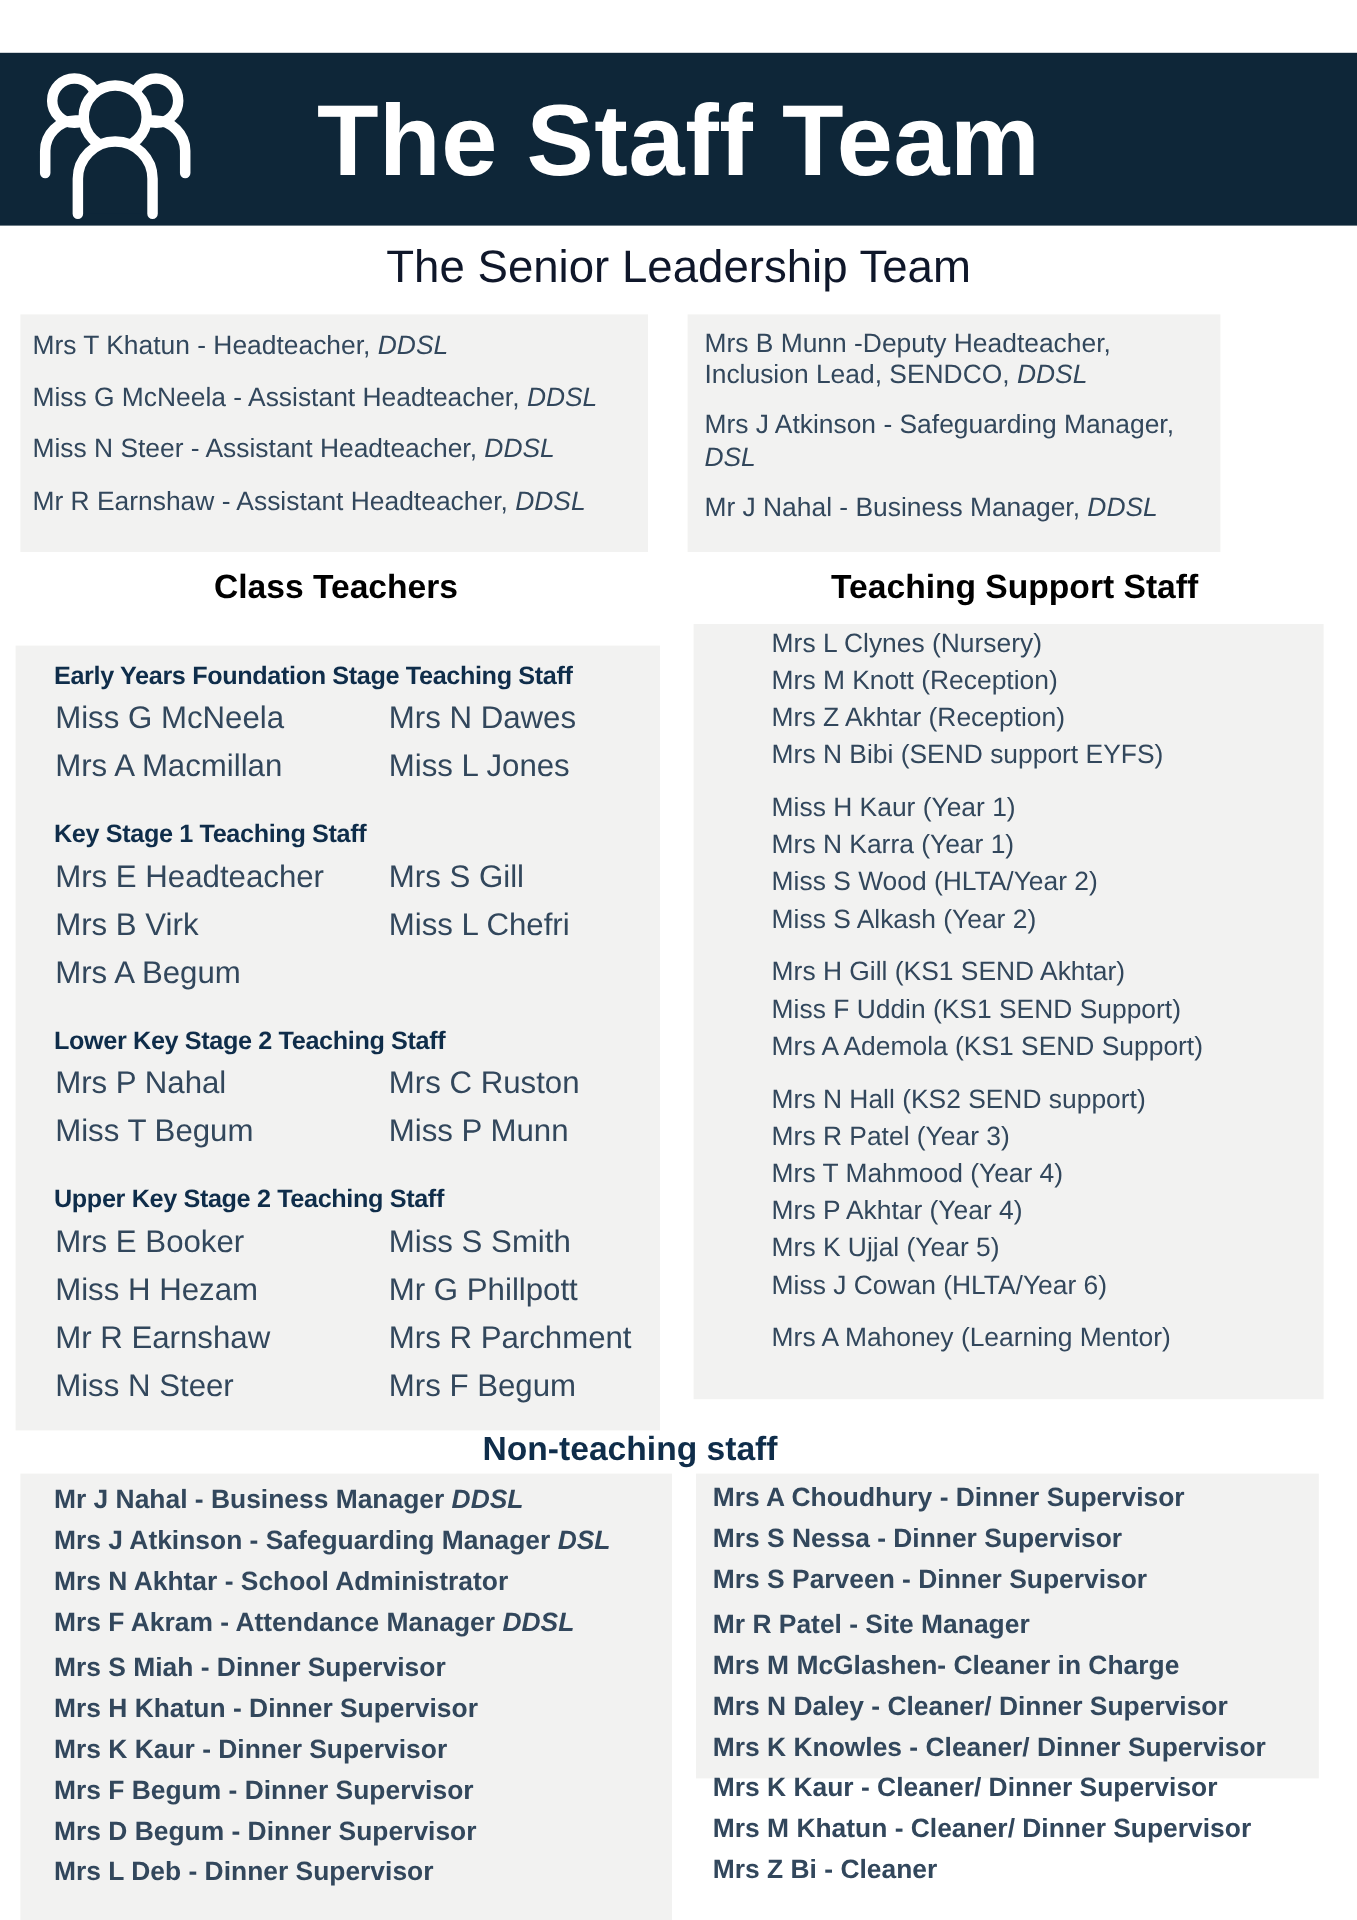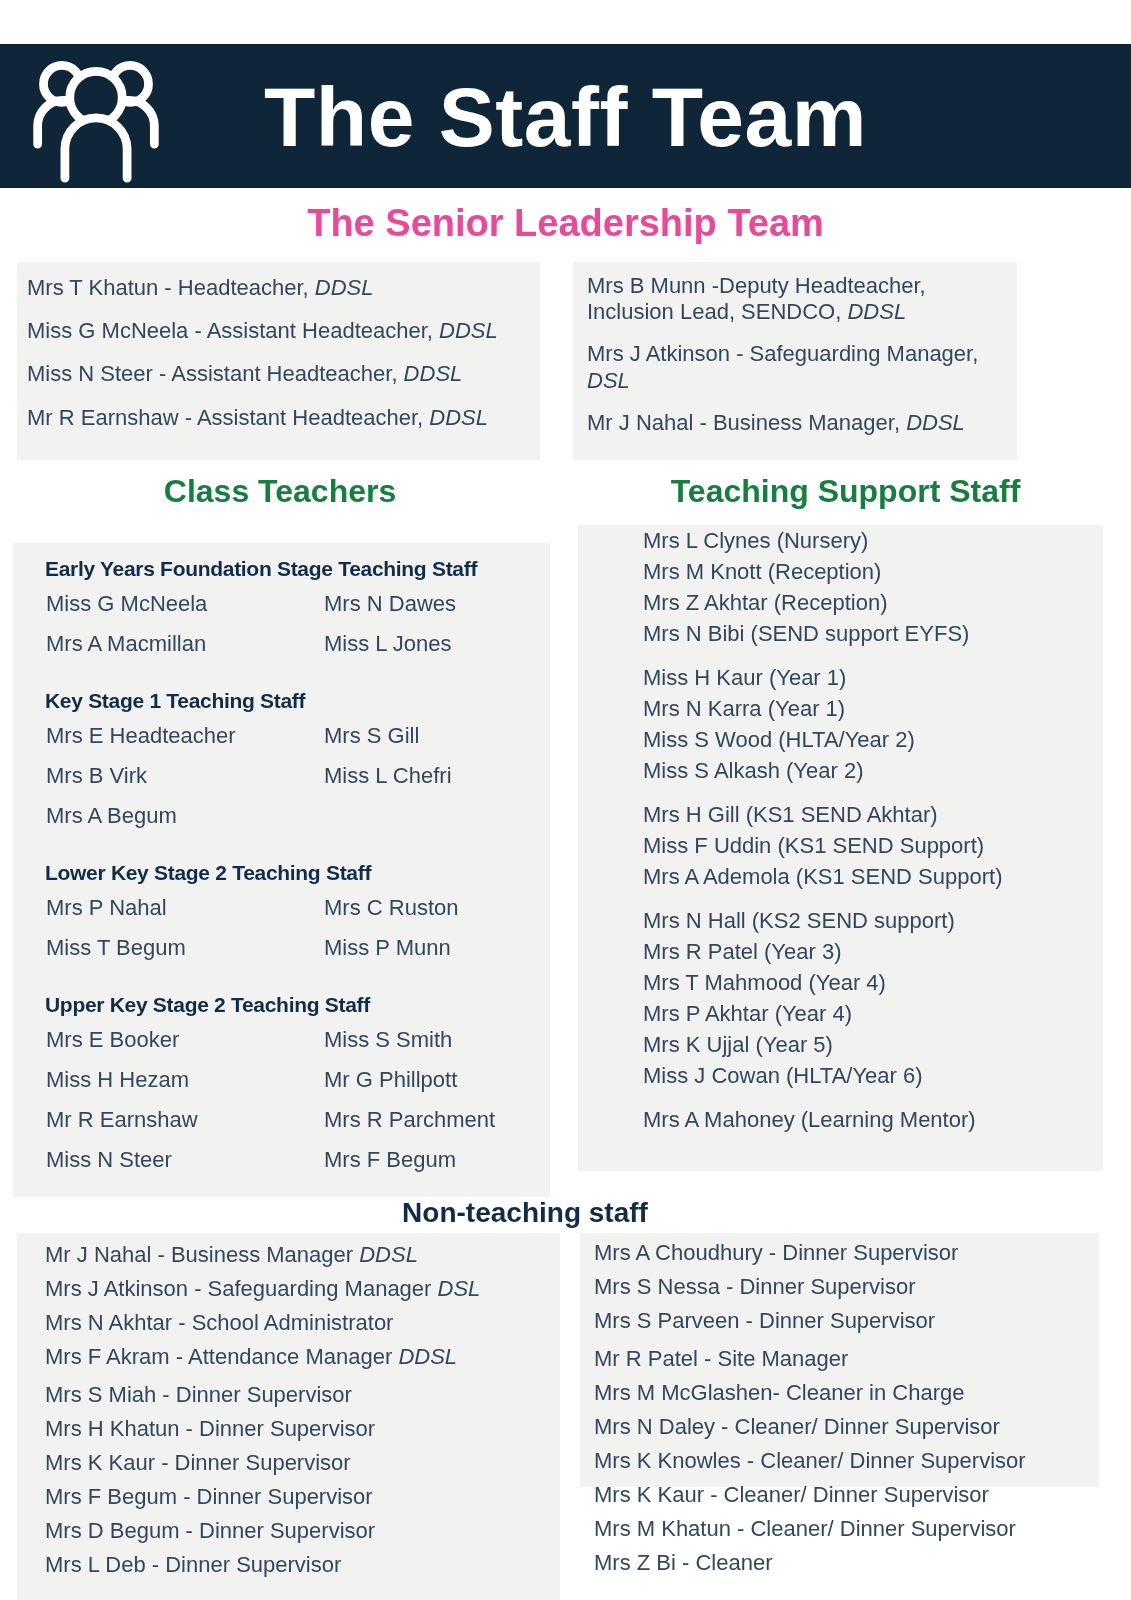--- a/index.html
+++ b/index.html
@@ -13,61 +13,61 @@
     height: 144px; background: #0e2638; position: relative;
     display: flex; align-items: center; justify-content: center;
   }
   .header-bar .people-icon { position: absolute; left: 26px; top: 2px; }
   .main-title {
     color: #ffffff; font-size: 84px; font-weight: bold; letter-spacing: 0.5px; line-height: 1;
     padding-top: 2px;
   }
   
   .slt-heading {
-    margin-top: 14px; text-align: center; font-size: 38px; font-weight: bold;
-    color: #ec4899; line-height: 1.15;
+    margin-top: 14px; text-align: center; font-size: 38px; font-weight: normal;
+    color: #0f172a; line-height: 1.15;
   }
   .slt-row { display: flex; margin: 16px 16px 0 17px; gap: 33px; }
   .panel { background: #f2f2f1; box-sizing: border-box; }
   .slt-left { width: 523px; height: 198px; padding: 13px 8px 8px 10px; }
   .slt-right { width: 444px; height: 198px; padding: 11px 8px 8px 14px; }
   .entry { font-size: 22px; line-height: 1.2; }
   .slt-left .entry { margin-bottom: 17px; }
   .slt-right .entry { margin-bottom: 16px; }
   .etext { white-space: pre-line; }
   .cert { font-style: italic; }
   
   .section-heads { display: flex; margin-top: 14px; }
-  .sh-cell { font-size: 32px; font-weight: bold; color: #15803d; text-align: center; line-height: 1.1; }
+  .sh-cell { font-size: 28px; font-weight: bold; color: #000000; text-align: center; line-height: 1.1; }
   .sh-left { width: 560px; }
   .sh-right { flex: 1; }
   
   .main-cols { display: flex; align-items: flex-start; margin-left: 13px; gap: 28px; }
   .class-panel { margin-top: 34px; width: 537px; min-height: 646px; padding: 8px 8px 10px 32px; }
   .support-panel { margin-top: 16px; width: 525px; min-height: 646px; padding: 4px 8px 10px 65px; }
   .ct-section-heading {
     font-size: 21px; font-weight: bold; color: #0f2d4a; letter-spacing: -0.3px;
     white-space: nowrap; margin: 18px 0 10px 0;
   }
   .ct-section:first-child .ct-section-heading { margin-top: 6px; }
   .ct-cols { display: flex; }
   .ct-col1 { width: 278px; }
   .ct-col2 { flex: 1; }
-  .name-row { font-size: 22px; margin: 0 0 15px 1px; line-height: 25px; }
+  .name-row { font-size: 26px; margin: 0 0 15px 1px; line-height: 25px; }
   .ts-group { margin-bottom: 20px; }
   .ts-line { font-size: 22px; line-height: 24px; margin-bottom: 7px; }
   
   .nt-heading {
     width: 1050px; text-align: center; font-size: 28px; font-weight: bold;
     color: #0f2d4a; margin-top: 2px; line-height: 1;
   }
   .bottom-row { display: flex; margin: 6px 16px 0 17px; gap: 20px; align-items: flex-start; }
   .nt-left { width: 543px; height: 374px; padding: 10px 8px 8px 28px; }
   .nt-right { width: 519px; height: 254px; padding: 8px 4px 8px 14px; }
-  .nt-group { margin-bottom: 14px; }
+  .nt-group { margin-bottom: 14px; font-weight: bold; }
   .bottom-row .entry { line-height: 24px; margin-bottom: 10px; }
 </style>
 </head>
 <body>
 
 <div class="page">
 
   <div class="top-strip"></div>
 
   <div class="header-bar">

